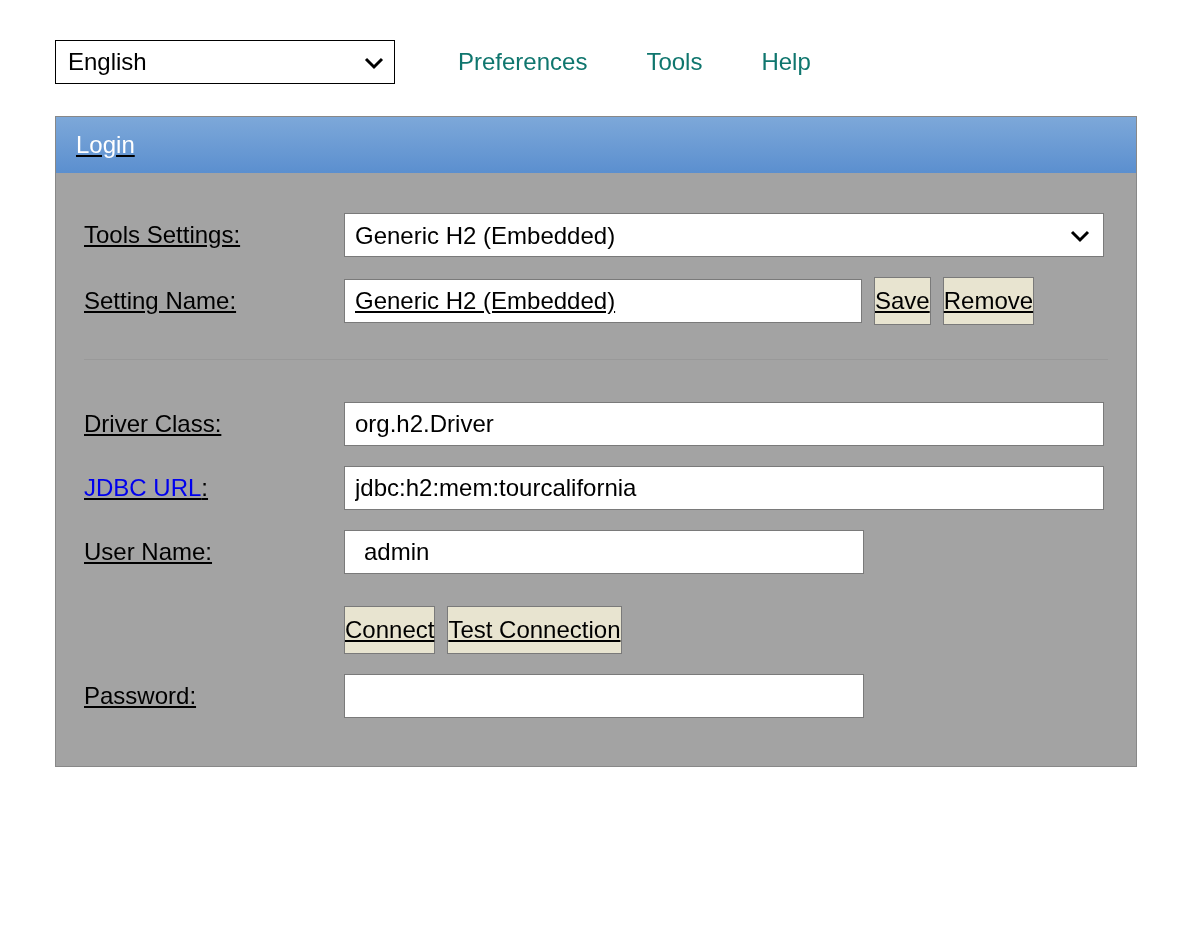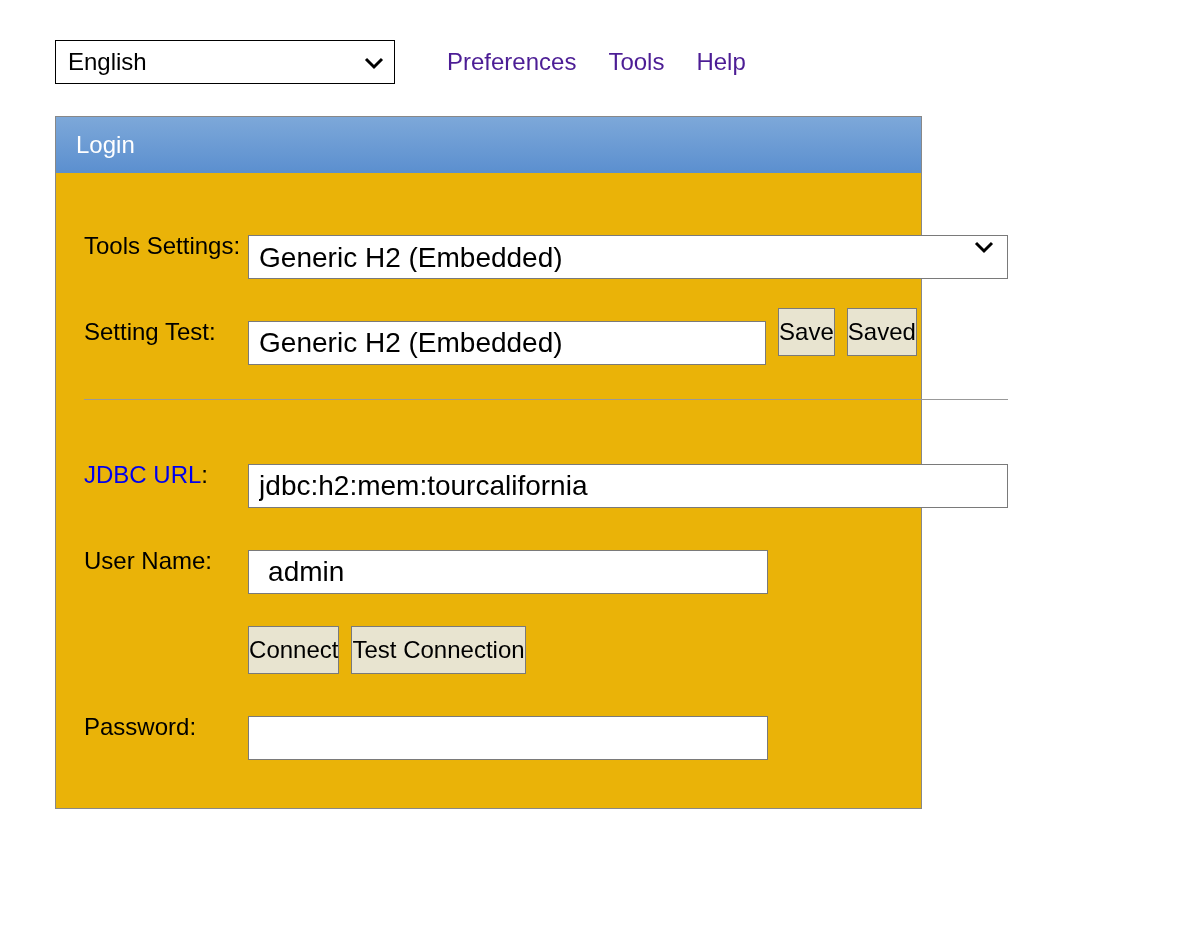--- a/index.html
+++ b/index.html
@@ -7,21 +7,21 @@
       margin: 0;
       padding: 40px 55px;
       font-family: Arial, Helvetica, sans-serif;
       font-size: 24px;
       background: #ffffff;
       color: #000000;
     }
     .top-bar {
       display: flex;
       align-items: center;
-      gap: 52px;
+      gap: 36px;
       margin-bottom: 32px;
     }
     .lang-select {
       position: relative;
       width: 340px;
       height: 44px;
       border: 1px solid #000;
       background: #fff;
       display: flex;
       align-items: center;
@@ -32,28 +32,30 @@
       position: absolute;
       right: 10px;
       top: 50%;
       transform: translateY(-50%);
     }
     .top-links {
       display: flex;
       gap: 32px;
     }
     .top-links a {
-      color: #4c1d95;
+      color: #0f766e;
       text-decoration: none;
       cursor: pointer;
+      margin-left: 27px;
     }
     .panel {
       border: 1px solid #888;
-      background: #eab308;
-      width: 867px;
+      background: #a3a3a3;
+      width: 1082px;
+      text-decoration: underline;
     }
     .panel-header {
       background: linear-gradient(to bottom, #7da8d9, #5b8fcf);
       color: #ffffff;
       padding: 14px 20px;
       font-size: 24px;
     }
     .panel-body {
       padding: 30px 24px 38px 24px;
     }
@@ -62,26 +64,25 @@
       border-collapse: collapse;
     }
     table.form td {
       padding: 10px 4px;
       vertical-align: middle;
     }
     .label-cell { width: 260px; white-space: nowrap; }
     .link-label { color: #0000ee; cursor: pointer; text-align: right; }
     select.field, input.field {
       font-family: Arial, Helvetica, sans-serif;
-      font-size: 28px;
+      font-size: 24px;
       padding: 6px 10px;
       height: 44px;
       border: 1px solid #7a7a7a;
       background: #ffffff;
-      margin-top: 22px;
     }
     select.field {
       width: 760px;
     }
     input.field-wide { width: 760px; }
     input.field-med { width: 520px; padding-left: 19px; }
     input.setting-name { width: 518px; }
     .btn {
       font-family: Arial, Helvetica, sans-serif;
       font-size: 24px;
@@ -139,34 +140,38 @@
             </select>
             <span class="caret">
               <svg class="caret-svg" width="20" height="14" viewBox="0 0 20 14">
                     <path d="M2 3 L10 11 L18 3" stroke="#000" stroke-width="3" fill="none"></path>
                   </svg>
             </span>
           </div>
         </td>
       </tr>
       <tr>
-        <td class="label-cell">Setting Test:</td>
+        <td class="label-cell">Setting Name:</td>
         <td>
           <div class="inline-row">
             <input type="text" class="field setting-name" value="Generic H2 (Embedded)" style="">
             <button class="btn">Save</button>
-            <button class="btn">Saved</button>
+            <button class="btn">Remove</button>
           </div>
         </td>
       </tr>
       <tr>
             <td colspan="2">
               <hr class="sep">
             </td>
           </tr>
+      <tr>
+        <td class="label-cell">Driver Class:</td>
+        <td><input type="text" class="field field-wide" value="org.h2.Driver" style=""></td>
+      </tr>
       <tr>
         <td class="label-cell">
           <span class="link-label">JDBC URL</span><span>:</span>
         </td>
         <td><input type="text" class="field field-wide" value="jdbc:h2:mem:tourcalifornia" style=""></td>
       </tr>
       <tr>
         <td class="label-cell">User Name:</td>
         <td><input type="text" class="field field-med" value="admin" style=""></td>
       </tr>

